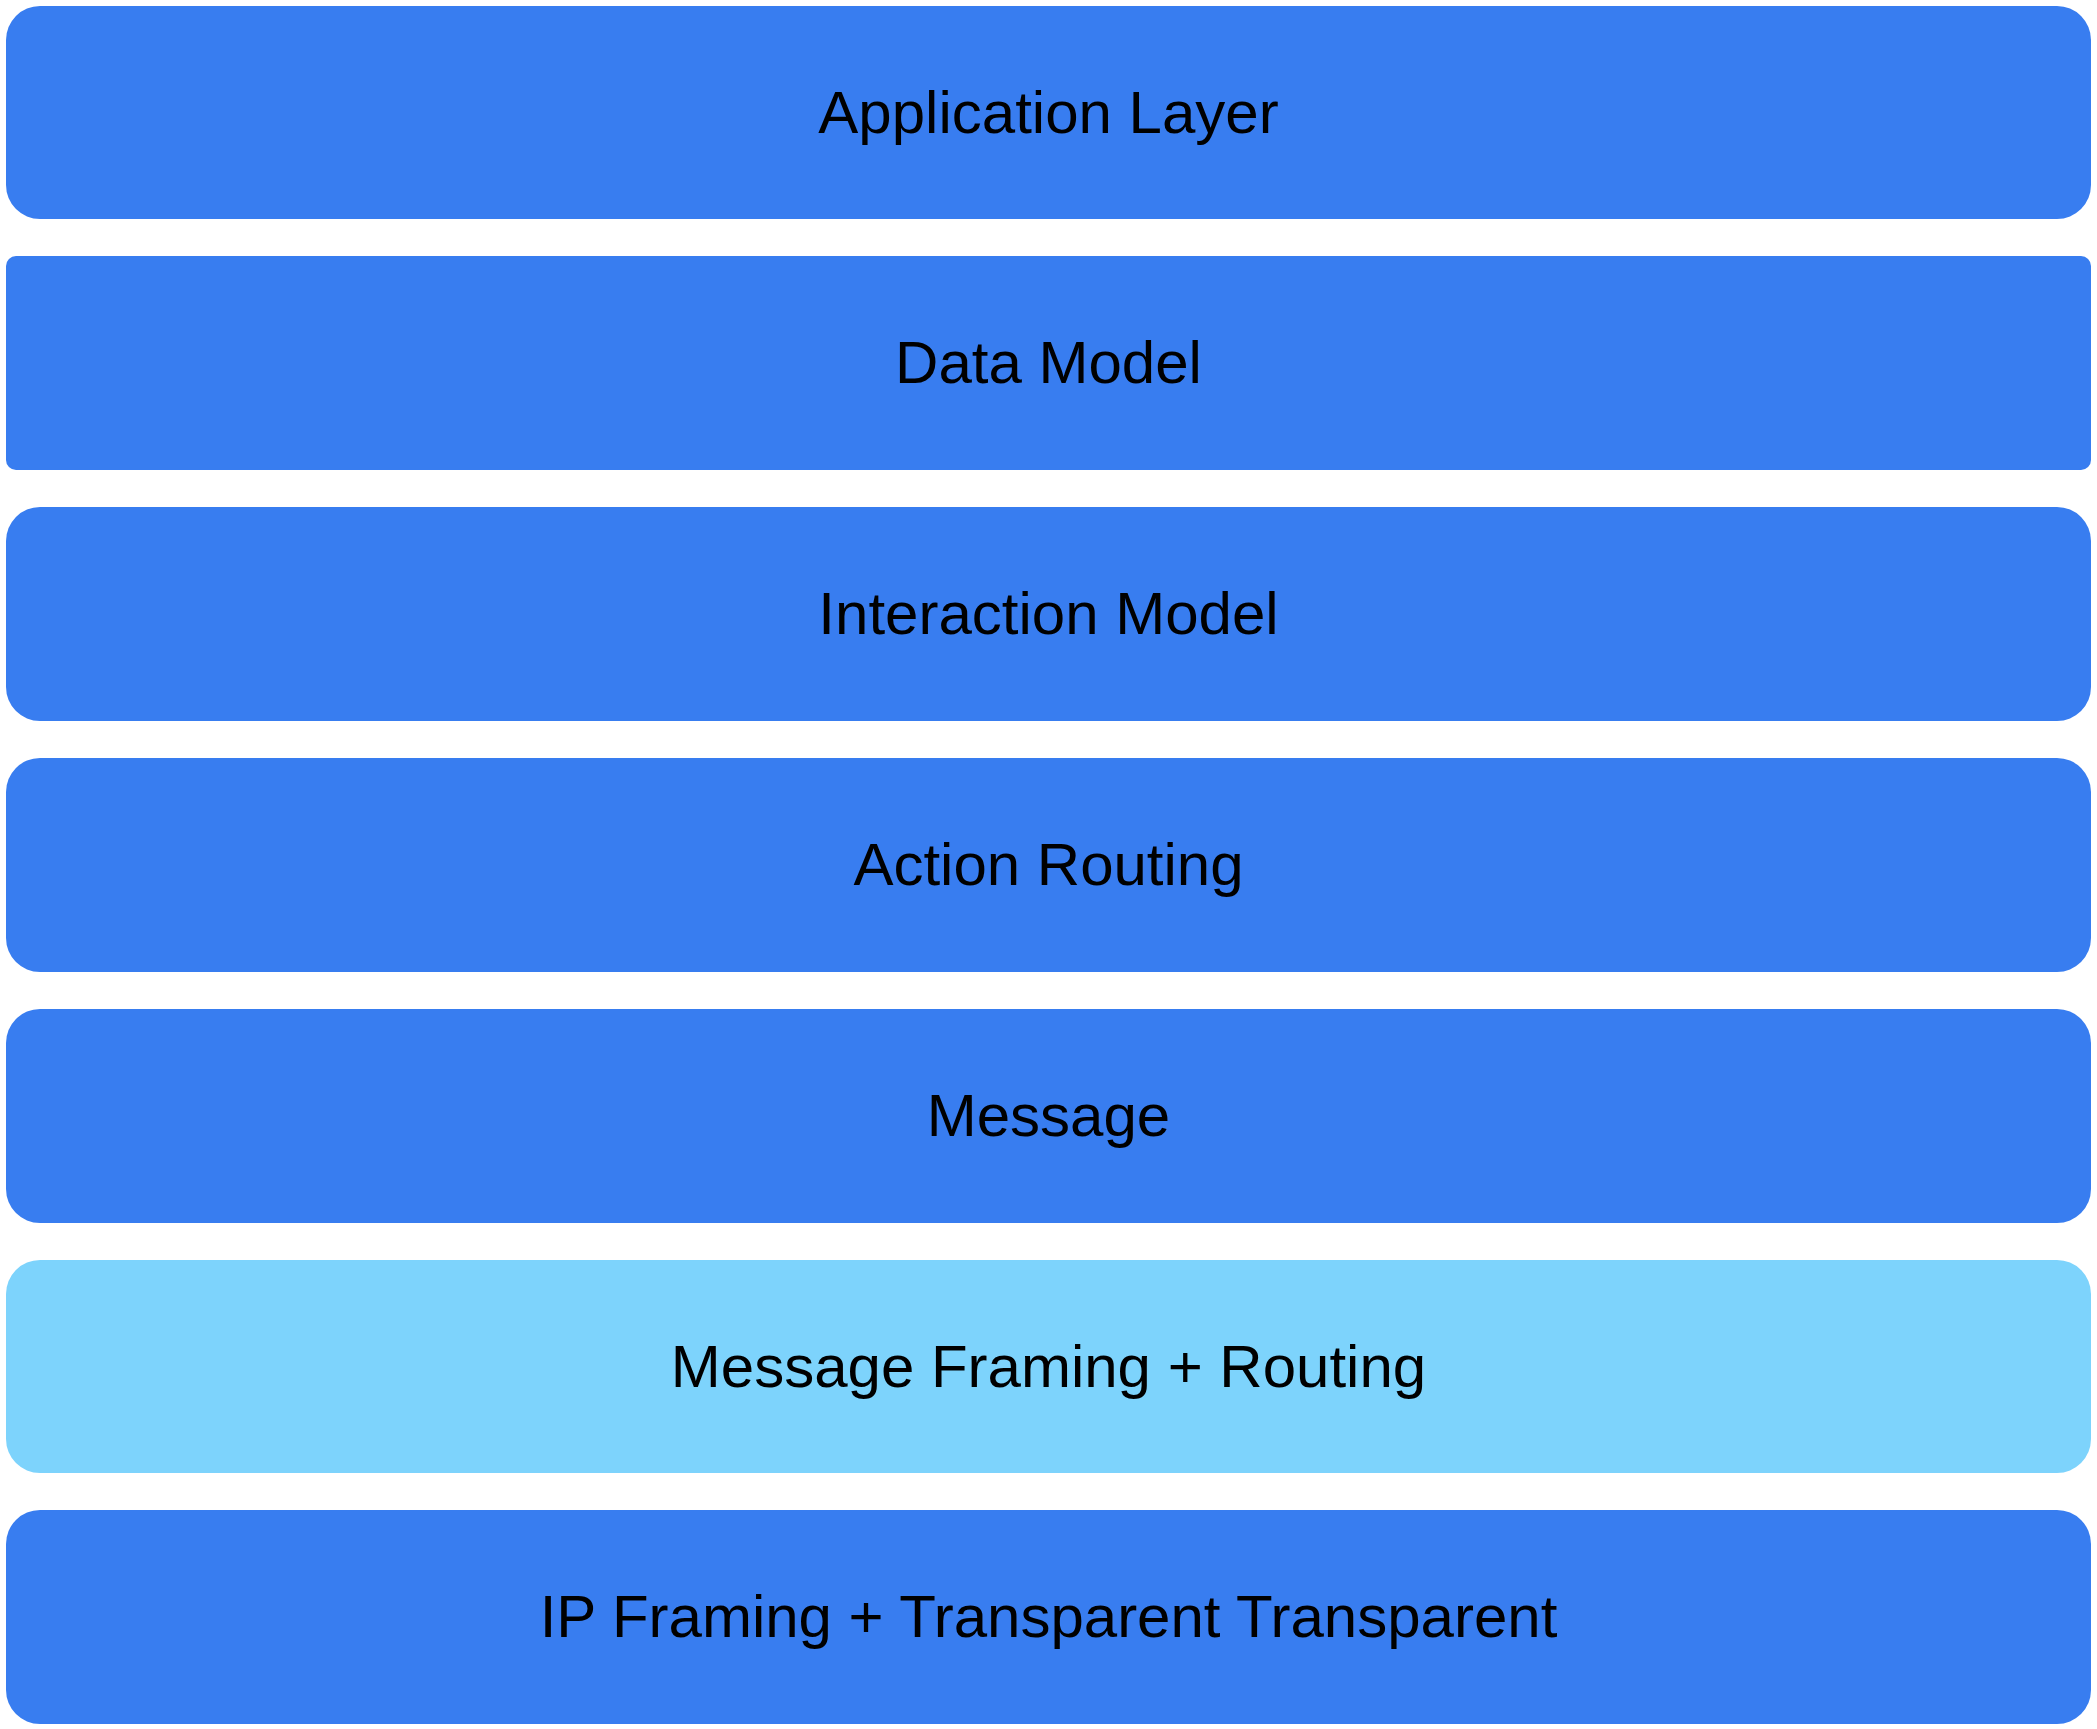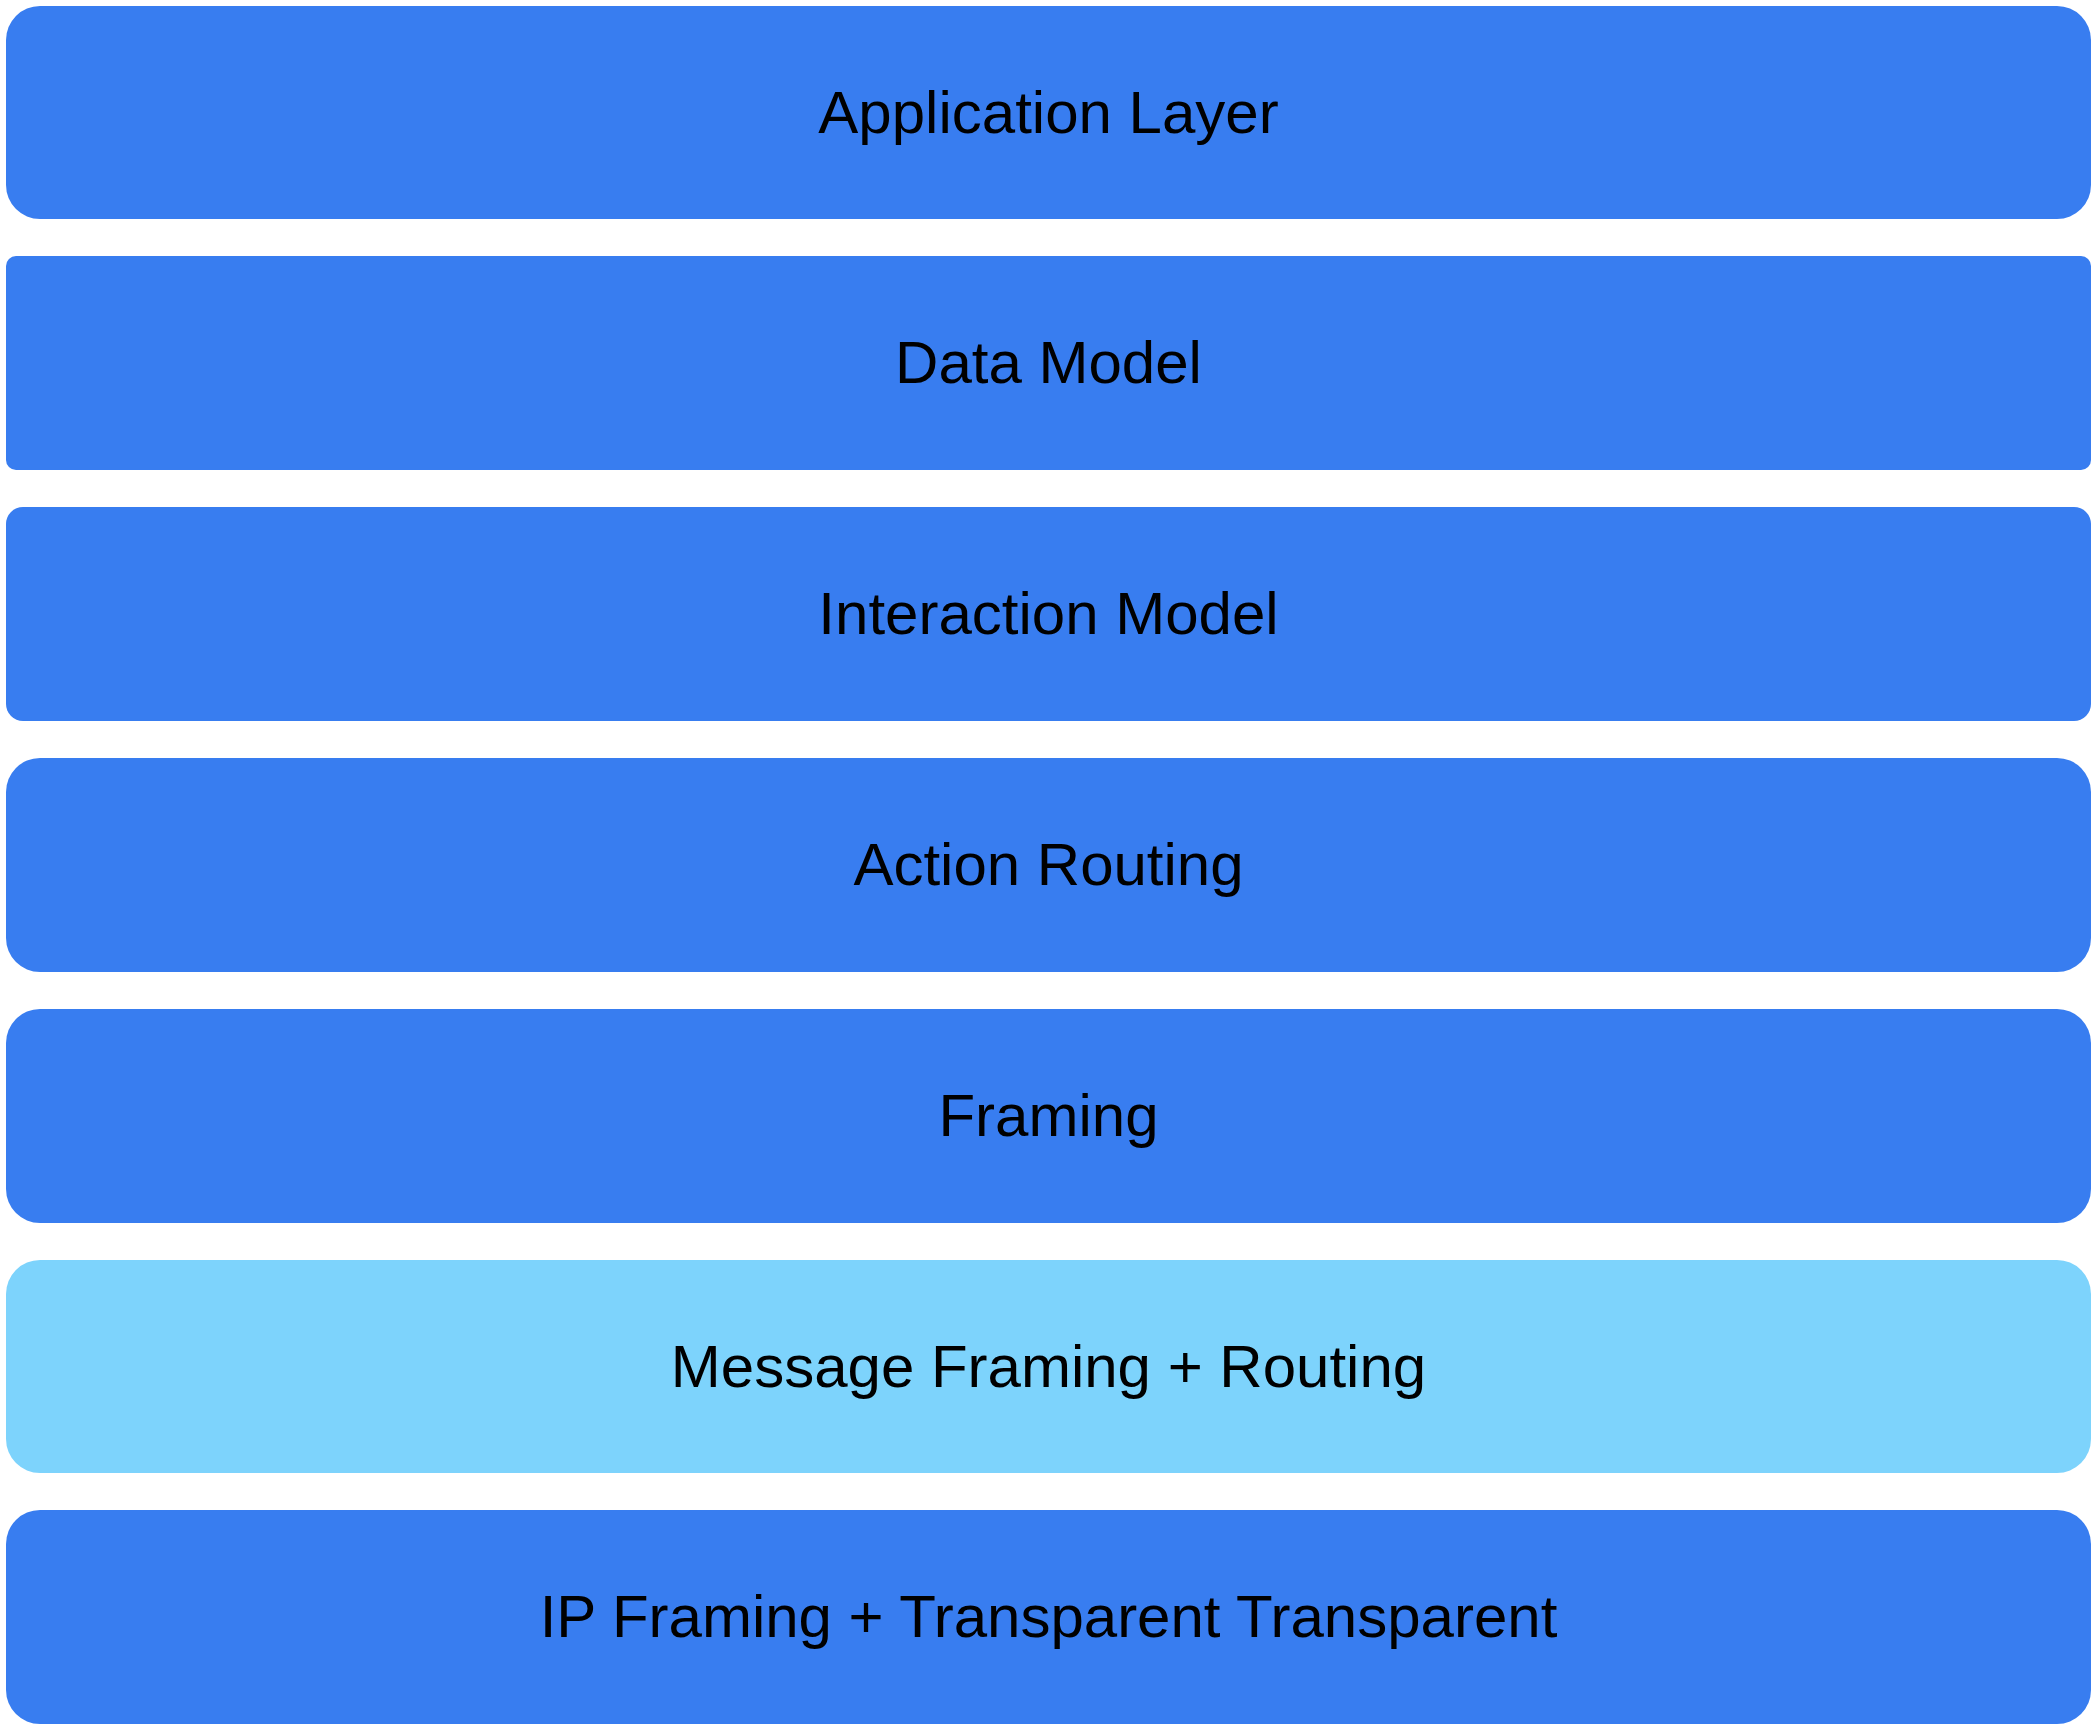--- a/index.html
+++ b/index.html
@@ -45,30 +45,30 @@
 <div class="stack">
 
   <div class="layer" style="background: rgb(56, 125, 240);">
     <span class="layer-label" style="color: rgb(0, 0, 0);">Application Layer</span>
   </div>
 
   <div class="layer" style="background: rgb(56, 125, 240); border-radius: 10px;">
     <span class="layer-label" style="color: rgb(0, 0, 0);">Data Model</span>
   </div>
 
-  <div class="layer" style="background: rgb(56, 125, 240); border-radius: 17px;">
+  <div class="layer" style="background: rgb(56, 125, 240);">
     <span class="layer-label" style="color: rgb(0, 0, 0);">Interaction Model</span>
   </div>
 
   <div class="layer" style="background: rgb(56, 125, 240);">
     <span class="layer-label" style="color: rgb(0, 0, 0);">Action Routing</span>
   </div>
 
   <div class="layer" style="background: rgb(56, 125, 240);">
-    <span class="layer-label" style="color: rgb(0, 0, 0);">Framing</span>
+    <span class="layer-label" style="color: rgb(0, 0, 0);">Message</span>
   </div>
 
   <div class="layer" style="background: #7dd3fc;">
     <span class="layer-label" style="color: rgb(0, 0, 0);">Message Framing + Routing</span>
   </div>
 
   <div class="layer" style="background: rgb(56, 125, 240);">
     <span class="layer-label" style="color: rgb(0, 0, 0);">IP Framing + Transparent Transparent</span>
   </div>
 

